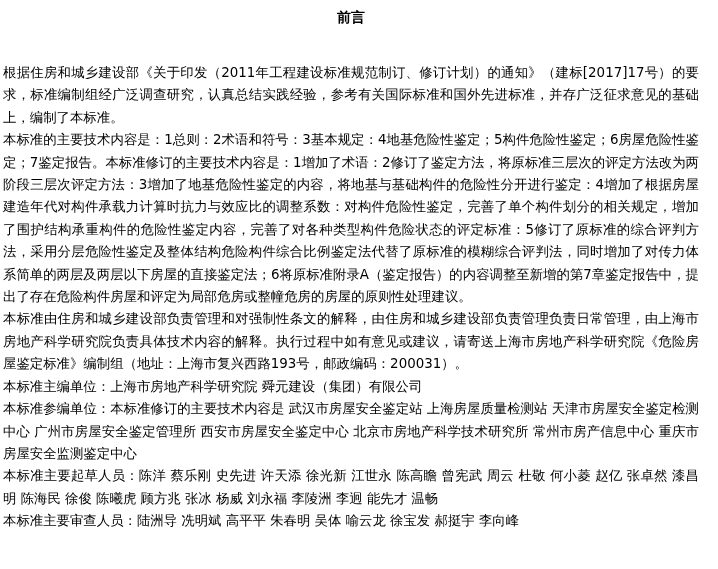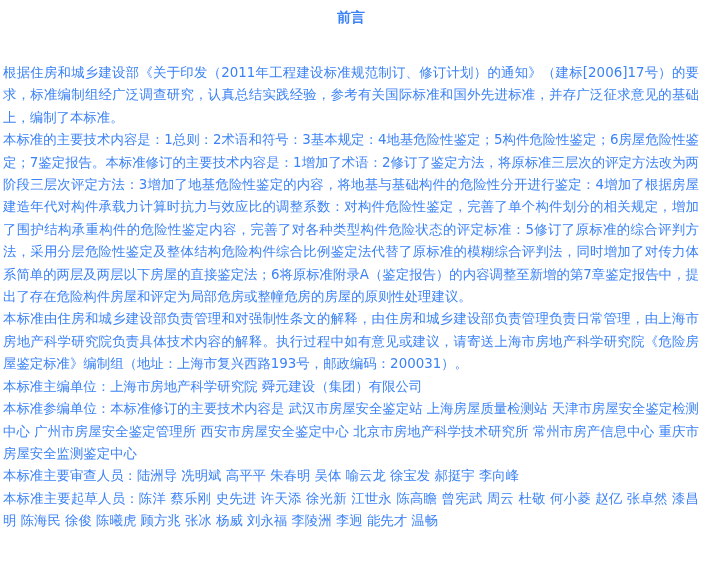--- a/index.html
+++ b/index.html
@@ -5,21 +5,21 @@
   html, body {
     margin: 0;
     padding: 0;
     background: #ffffff;
   }
   .page {
     position: relative;
     width: 718px;
     height: 569px;
     background: #ffffff;
-    color: #3b82f6;
+    color: #000000;
     font-family: "DejaVu Sans", "Liberation Sans", sans-serif;
     overflow: hidden;
     box-sizing: border-box;
     padding: 8px 19px 0 3px;
   }
   .doc-title {
     text-align: center;
     font-weight: bold;
     font-size: 14px;
     line-height: 18px;
@@ -36,21 +36,21 @@
     margin: 0;
     word-break: break-all;
   }
 </style>
 </head>
 <body>
 
 <div class="page">
   <h1 class="doc-title">前言</h1>
   <div class="doc-content">
-    <p>根据住房和城乡建设部《关于印发（2011年工程建设标准规范制订、修订计划）的通知》（建标[2006]17号）的要求，标准编制组经广泛调查研究，认真总结实践经验，参考有关国际标准和国外先进标准，并存广泛征求意见的基础上，编制了本标准。</p>
+    <p>根据住房和城乡建设部《关于印发（2011年工程建设标准规范制订、修订计划）的通知》（建标[2017]17号）的要求，标准编制组经广泛调查研究，认真总结实践经验，参考有关国际标准和国外先进标准，并存广泛征求意见的基础上，编制了本标准。</p>
     <p>本标准的主要技术内容是：1总则：2术语和符号：3基本规定：4地基危险性鉴定；5构件危险性鉴定；6房屋危险性鉴定；7鉴定报告。本标准修订的主要技术内容是：1增加了术语：2修订了鉴定方法，将原标准三层次的评定方法改为两阶段三层次评定方法：3增加了地基危险性鉴定的内容，将地基与基础构件的危险性分开进行鉴定：4增加了根据房屋建造年代对构件承载力计算时抗力与效应比的调整系数：对构件危险性鉴定，完善了单个构件划分的相关规定，增加了围护结构承重构件的危险性鉴定内容，完善了对各种类型构件危险状态的评定标准：5修订了原标准的综合评判方法，采用分层危险性鉴定及整体结构危险构件综合比例鉴定法代替了原标准的模糊综合评判法，同时增加了对传力体系简单的两层及两层以下房屋的直接鉴定法；6将原标准附录A（鉴定报告）的内容调整至新增的第7章鉴定报告中，提出了存在危险构件房屋和评定为局部危房或整幢危房的房屋的原则性处理建议。</p>
     <p>本标准由住房和城乡建设部负责管理和对强制性条文的解释，由住房和城乡建设部负责管理负责日常管理，由上海市房地产科学研究院负责具体技术内容的解释。执行过程中如有意见或建议，请寄送上海市房地产科学研究院《危险房屋鉴定标准》编制组（地址：上海市复兴西路193号，邮政编码：200031）。</p>
     <p>本标准主编单位：上海市房地产科学研究院 舜元建设（集团）有限公司</p>
     <p>本标准参编单位：本标准修订的主要技术内容是 武汉市房屋安全鉴定站 上海房屋质量检测站 天津市房屋安全鉴定检测中心 广州市房屋安全鉴定管理所 西安市房屋安全鉴定中心 北京市房地产科学技术研究所 常州市房产信息中心 重庆市房屋安全监测鉴定中心</p>
+    <p>本标准主要起草人员：陈洋 蔡乐刚 史先进 许天添 徐光新 江世永 陈高瞻 曾宪武 周云 杜敬 何小菱 赵亿 张卓然 漆昌明 陈海民 徐俊 陈曦虎 顾方兆 张冰 杨威 刘永福 李陵洲 李迥 能先才 温畅</p>
     <p>本标准主要审查人员：陆洲导 冼明斌 高平平 朱春明 吴体 喻云龙 徐宝发 郝挺宇 李向峰</p>
-    <p>本标准主要起草人员：陈洋 蔡乐刚 史先进 许天添 徐光新 江世永 陈高瞻 曾宪武 周云 杜敬 何小菱 赵亿 张卓然 漆昌明 陈海民 徐俊 陈曦虎 顾方兆 张冰 杨威 刘永福 李陵洲 李迥 能先才 温畅</p>
   </div>
 </div>
 
 </body></html>

